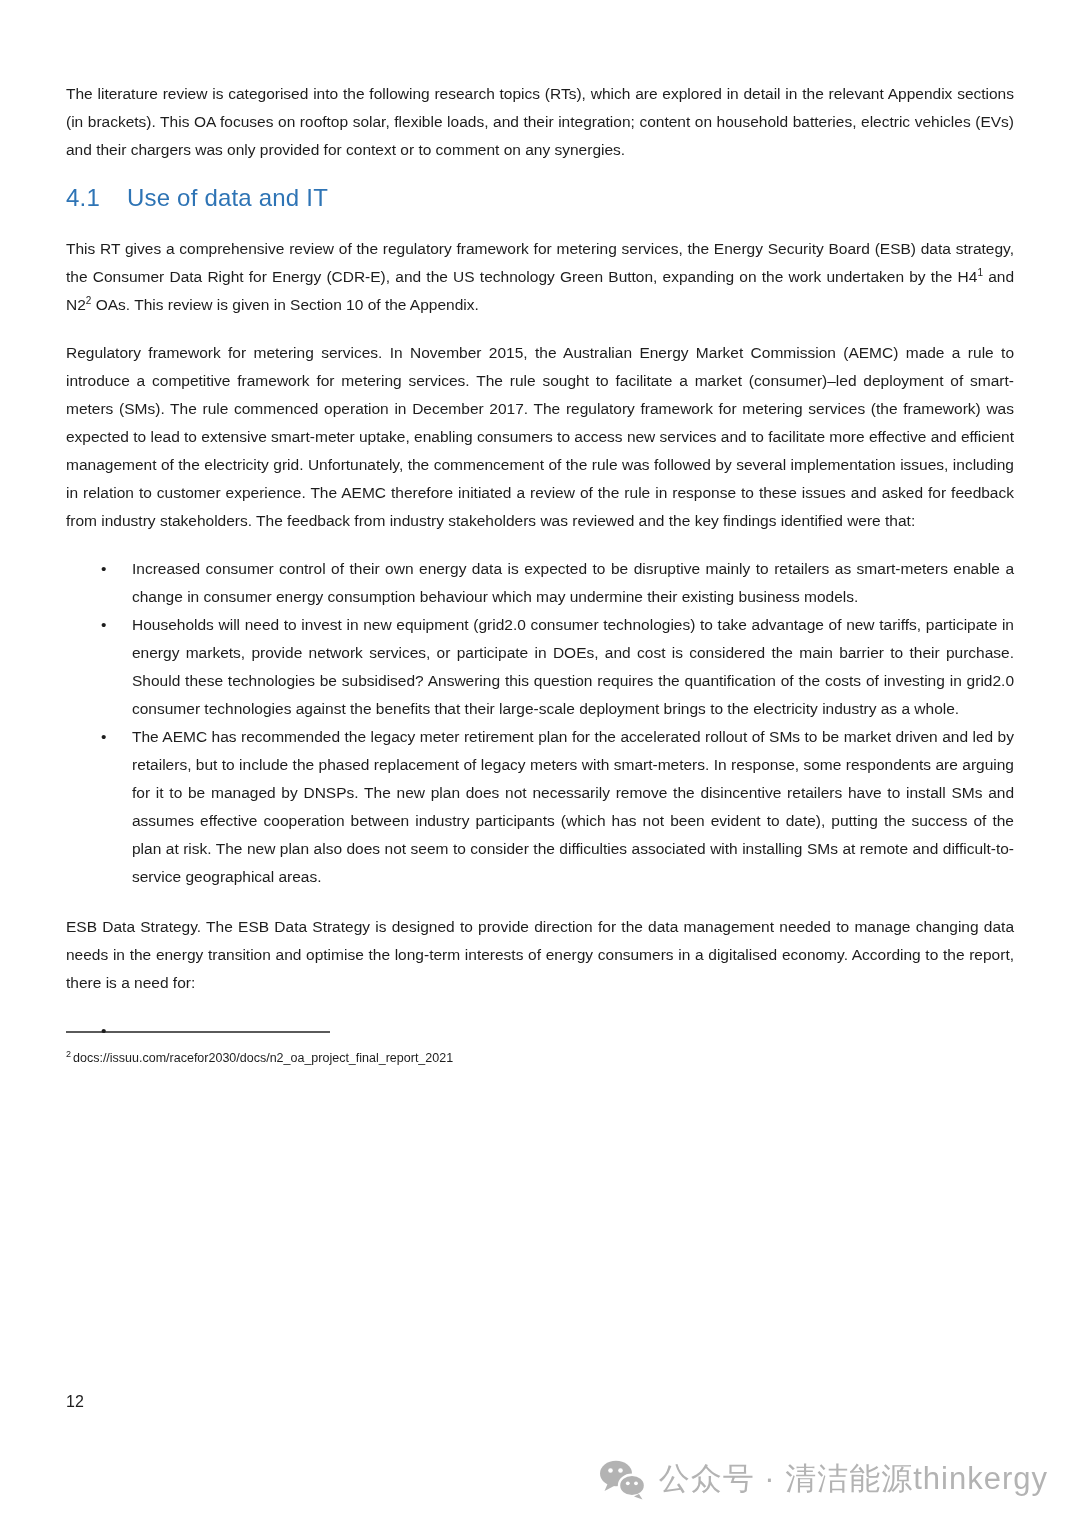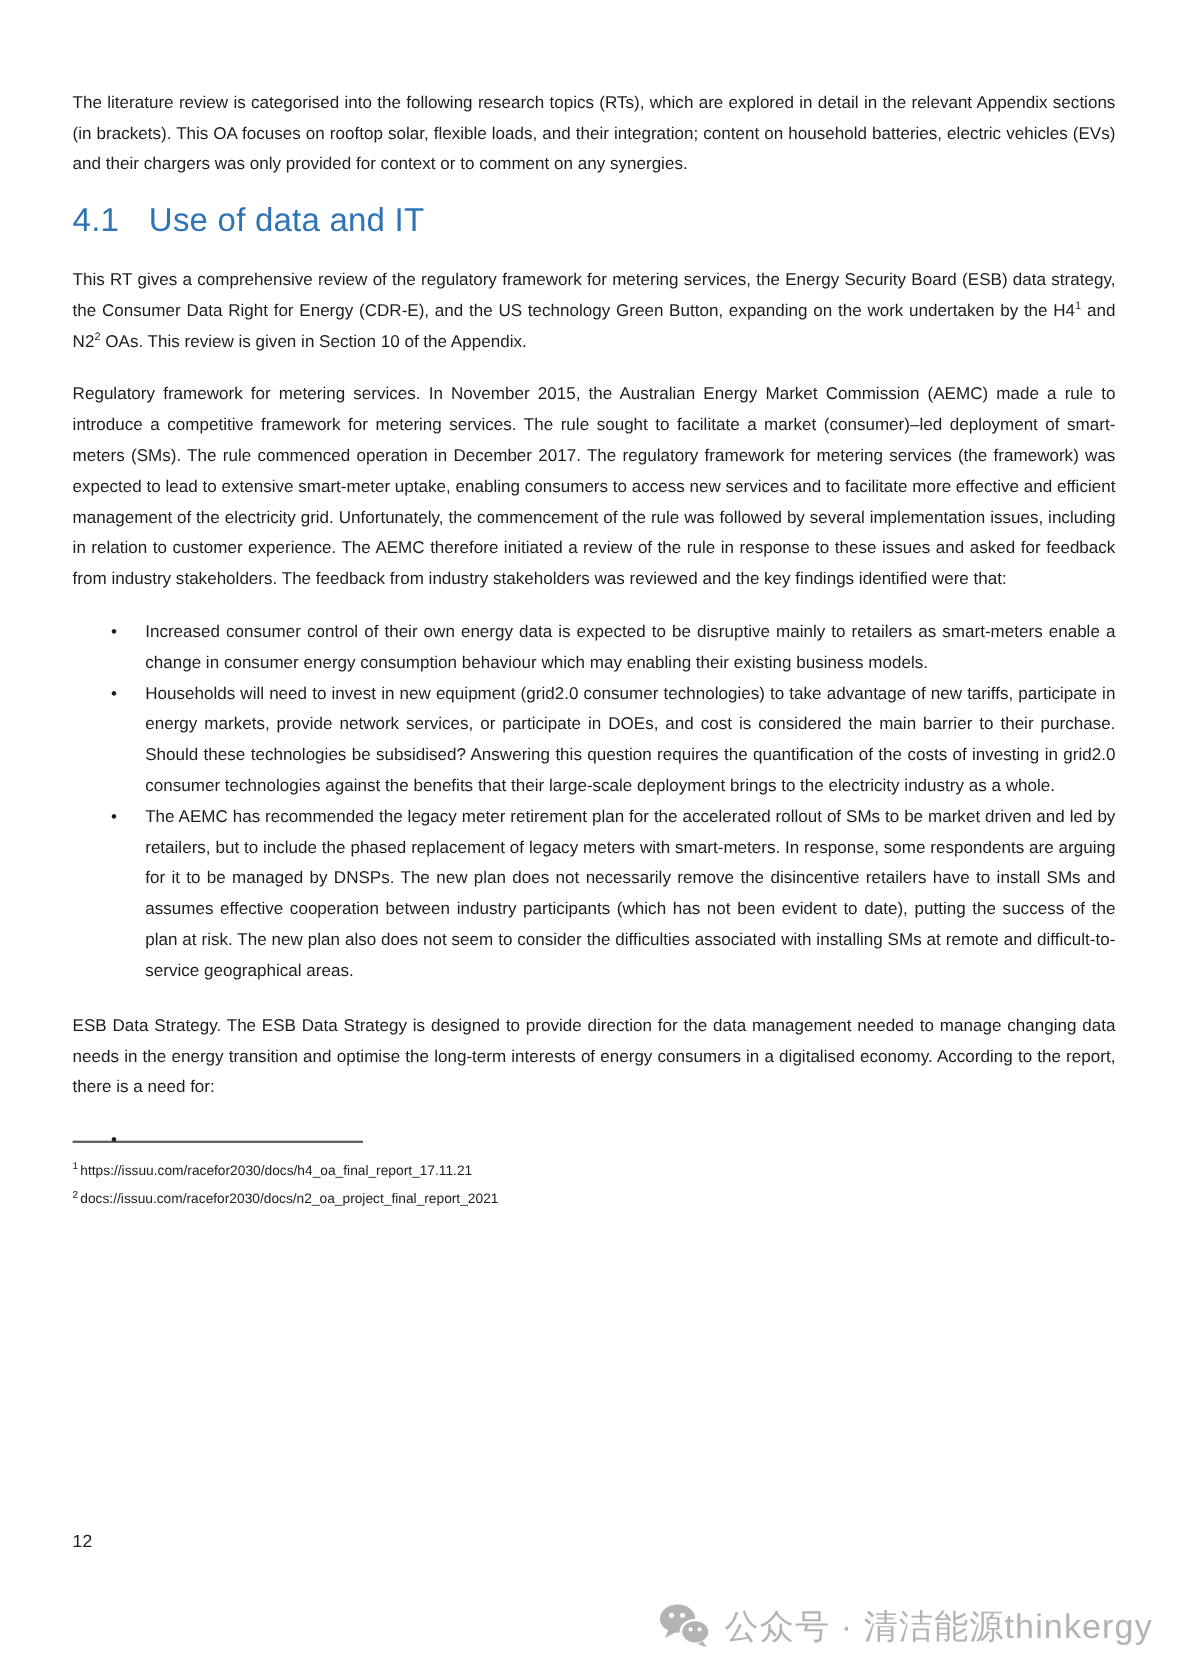--- a/index.html
+++ b/index.html
@@ -19,21 +19,21 @@
     right: 66px;
     top: 80px;
   }
   p.body-para {
     font-size: 15.5px;
     line-height: 28px;
     text-align: justify;
     margin: 0 0 20px 0;
   }
   h2.section-heading {
-    font-size: 30px;
+    font-size: 24px;
     font-weight: 400;
     color: #2E74B5;
     margin: 9px 0 23px 0;
     letter-spacing: 0.2px;
   }
   h2 .sec-num { display: inline-block; margin-right: 27px; }
   sup.fn-ref {
     font-size: 10px;
     line-height: 0;
     vertical-align: super;
@@ -78,21 +78,21 @@
     left: 66px;
     top: 1393px;
     font-size: 16px;
     color: #1d1d1d;
   }
   .watermark {
     position: absolute;
     right: 32px;
     top: 1458px;
     display: flex;
-    align-items: flex-start;
+    align-items: flex-end;
     gap: 12px;
     font-size: 31px;
     letter-spacing: 1px;
     color: #b3b3b3;
     font-family: "Liberation Sans", sans-serif;
     white-space: nowrap;
   }
   .watermark svg { display: block; }
 </style>
 </head>
@@ -106,21 +106,21 @@
     <span class="sec-num">4.1</span><span>Use of data and IT</span>
   </h2>
 
   <p class="body-para"><span>This RT gives a comprehensive review of the regulatory framework for metering services, the Energy Security Board (ESB) data strategy, the Consumer Data Right for Energy (CDR-E), and the US technology Green Button, expanding on the work undertaken by the H4</span><sup class="fn-ref">1</sup><span> and N2</span><sup class="fn-ref">2</sup><span> OAs. This review is given in Section 10 of the Appendix.</span></p>
 
   <p class="body-para">Regulatory framework for metering services. In November 2015, the Australian Energy Market Commission (AEMC) made a rule to introduce a competitive framework for metering services. The rule sought to facilitate a market (consumer)–led deployment of smart-meters (SMs). The rule commenced operation in December 2017. The regulatory framework for metering services (the framework) was expected to lead to extensive smart-meter uptake, enabling consumers to access new services and to facilitate more effective and efficient management of the electricity grid. Unfortunately, the commencement of the rule was followed by several implementation issues, including in relation to customer experience. The AEMC therefore initiated a review of the rule in response to these issues and asked for feedback from industry stakeholders. The feedback from industry stakeholders was reviewed and the key findings identified were that:</p>
 
   <ul class="bullet-list">
     <li>
       <span class="marker">•</span>
-      <span>Increased consumer control of their own energy data is expected to be disruptive mainly to retailers as smart-meters enable a change in consumer energy consumption behaviour which may enabling their existing business models.</span>
+      <span>Increased consumer control of their own energy data is expected to be disruptive mainly to retailers as smart-meters enable a change in consumer energy consumption behaviour which may undermine their existing business models.</span>
     </li>
     <li>
       <span class="marker">•</span>
       <span>Households will need to invest in new equipment (grid2.0 consumer technologies) to take advantage of new tariffs, participate in energy markets, provide network services, or participate in DOEs, and cost is considered the main barrier to their purchase. Should these technologies be subsidised? Answering this question requires the quantification of the costs of investing in grid2.0 consumer technologies against the benefits that their large-scale deployment brings to the electricity industry as a whole.</span>
     </li>
     <li>
       <span class="marker">•</span>
       <span>The AEMC has recommended the legacy meter retirement plan for the accelerated rollout of SMs to be market driven and led by retailers, but to include the phased replacement of legacy meters with smart-meters. In response, some respondents are arguing for it to be managed by DNSPs. The new plan does not necessarily remove the disincentive retailers have to install SMs and assumes effective cooperation between industry participants (which has not been evident to date), putting the success of the plan at risk. The new plan also does not seem to consider the difficulties associated with installing SMs at remote and difficult-to-service geographical areas.</span>
     </li>
   </ul>
@@ -128,21 +128,20 @@
   <p class="body-para">ESB Data Strategy. The ESB Data Strategy is designed to provide direction for the data management needed to manage changing data needs in the energy transition and optimise the long-term interests of energy consumers in a digitalised economy. According to the report, there is a need for:</p>
 
   <ul class="bullet-list">
     <li>
       <span class="marker">•</span>
     </li>
   </ul>
 
   <hr class="footnote-sep">
 
-  <p class="footnote"><sup>1</sup><span>https://issuu.com/racefor2030/docs/h4_oa_final_report_17.11.21</span></p>
   <p class="footnote"><sup>2</sup><span>docs://issuu.com/racefor2030/docs/n2_oa_project_final_report_2021</span></p>
 
 </div>
 
 <div class="page-number">12</div>
 
 <div class="watermark">
   <span>
     <svg width="48" height="40" viewBox="0 0 48 40" xmlns="http://www.w3.org/2000/svg">
       <g fill="#b3b3b3">

